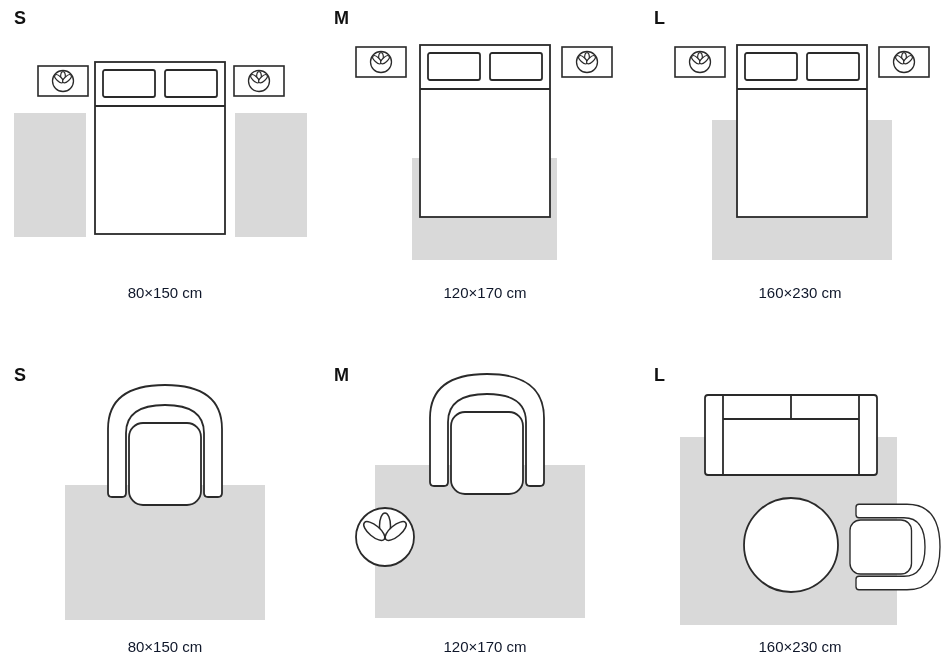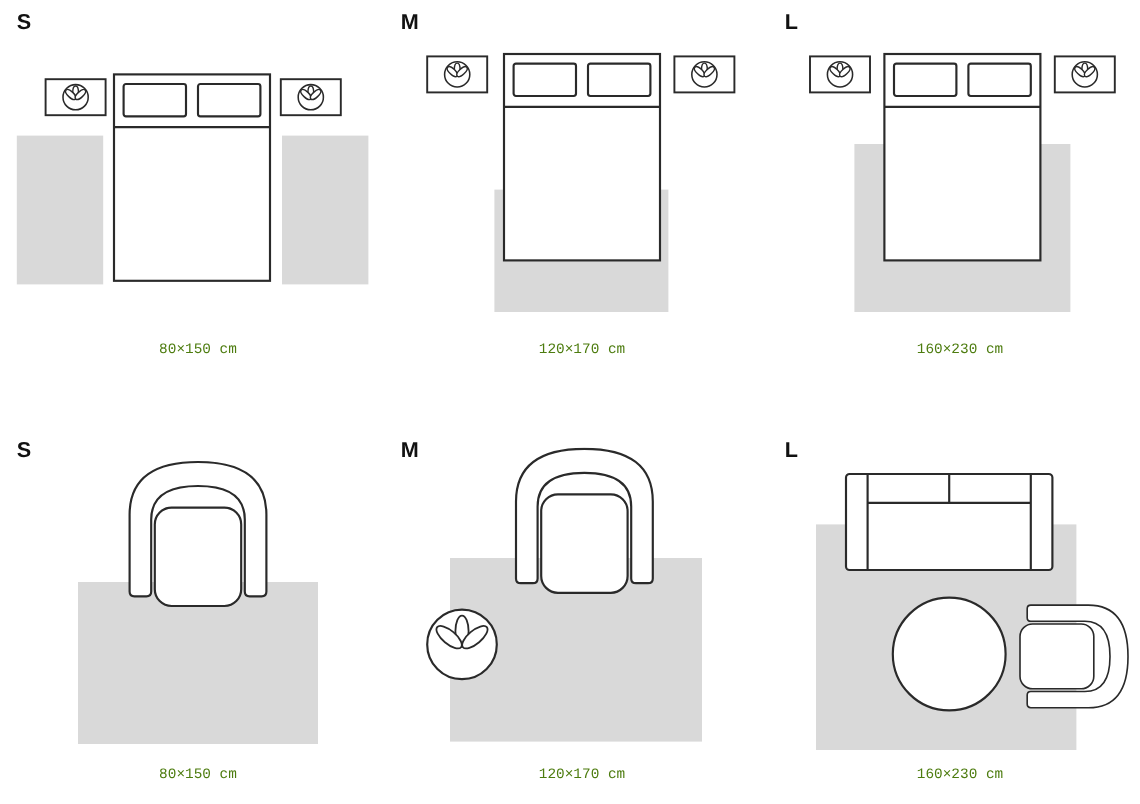--- a/index.html
+++ b/index.html
@@ -4,21 +4,21 @@
 <style>
   * { margin:0; padding:0; box-sizing:border-box; }
   html,body { background:#ffffff; }
   body { font-family:"Liberation Sans", sans-serif; }
   .canvas { position:relative; width:950px; height:670px; background:#ffffff; overflow:hidden; }
   .panel { position:absolute; height:300px; }
   .panel-label { position:absolute; top:0; left:4px; font-size:18px; font-weight:700; color:#111111; letter-spacing:.2px; }
   .panel svg.diagram { position:absolute; left:0; display:block; }
   .panel.row1 svg.diagram { top:30px; }
   .panel.row2 svg.diagram { top:8px; }
-  .panel-caption { position:absolute; width:100%; text-align:center; font-size:12px; color:#4d7c0f;font-family:Liberation Mono, monospace; }
+  .panel-caption { position:absolute; width:100%; text-align:center; font-size:15px; color:#0f172a; }
   .panel.row1 .panel-caption { top:276px; }
   .panel.row2 .panel-caption { top:273px; }
   .p1 { left:10px;  top:8px;   width:310px; }
   .p2 { left:330px; top:8px;   width:310px; }
   .p3 { left:650px; top:8px;   width:300px; }
   .p4 { left:10px;  top:365px; width:310px; }
   .p5 { left:330px; top:365px; width:310px; }
   .p6 { left:650px; top:365px; width:300px; }
 </style>
 </head>

